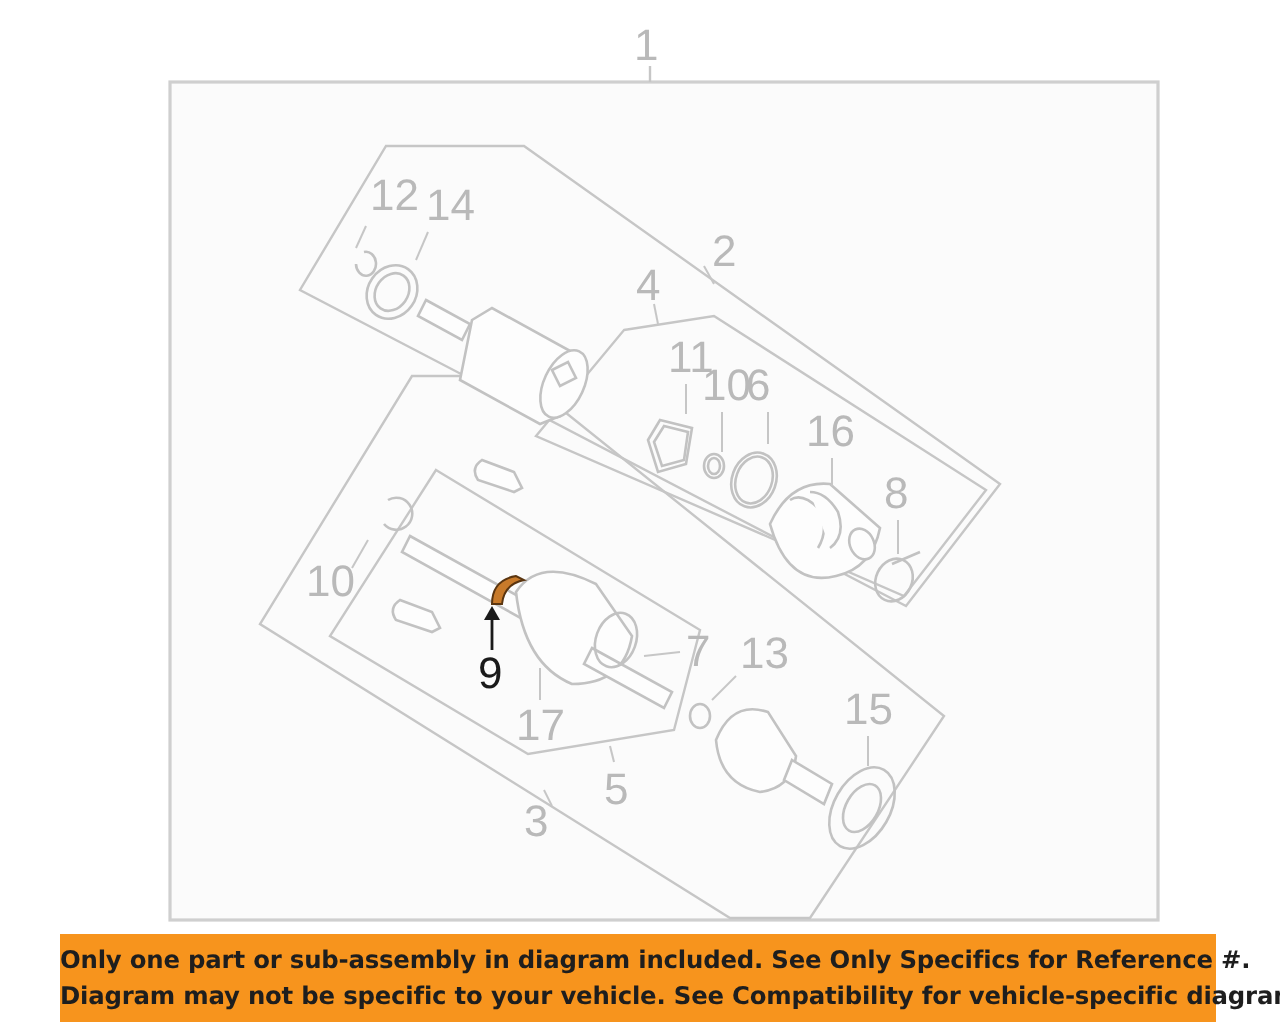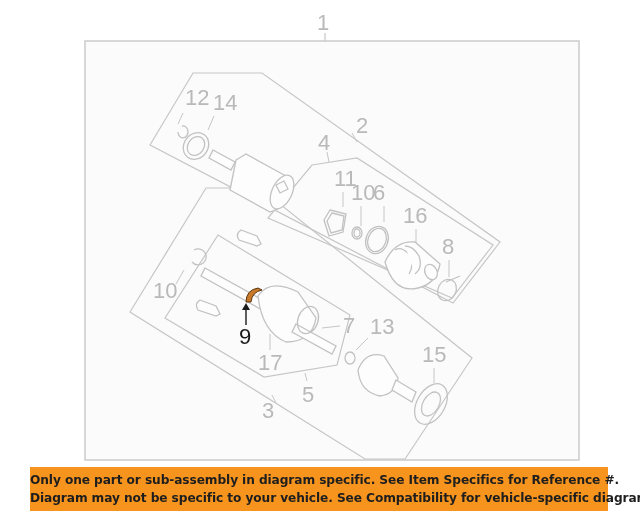--- a/index.html
+++ b/index.html
@@ -141,15 +141,15 @@
 
   <g fill="none" stroke="#c2c2c2" stroke-width="1.3">
     <ellipse cx="431" cy="404" rx="14" ry="22" transform="rotate(30 431 404)"></ellipse>
     <ellipse cx="431" cy="404" rx="8" ry="13" transform="rotate(30 431 404)"></ellipse>
   </g>
   <text class="callout" x="422" y="362">15</text>
   <line x1="434" y1="368" x2="434" y2="383" stroke="#c6c6c6" stroke-width="1"></line>
 </svg>
 
 <div class="banner">
-  <span>Only one part or sub-assembly in diagram specific. See Item Specifics for Reference #.</span>
+  <span>Only one part or sub-assembly in diagram included. See Only Specifics for Reference #.</span>
   <span>Diagram may not be specific to your vehicle. See Compatibility for vehicle-specific diagrams.</span>
 </div>
 
 </body></html>

